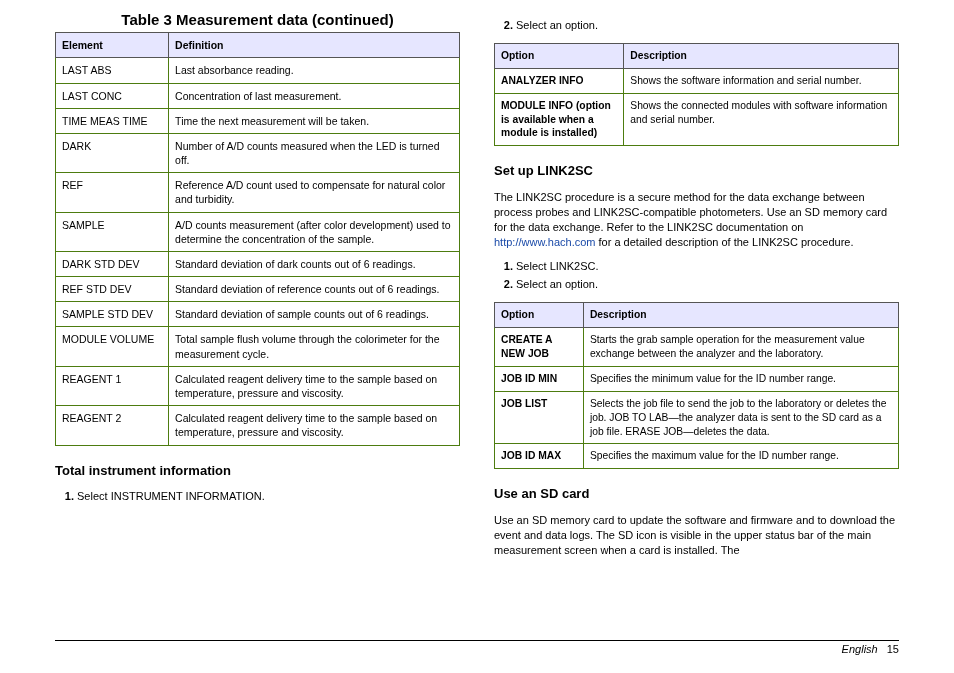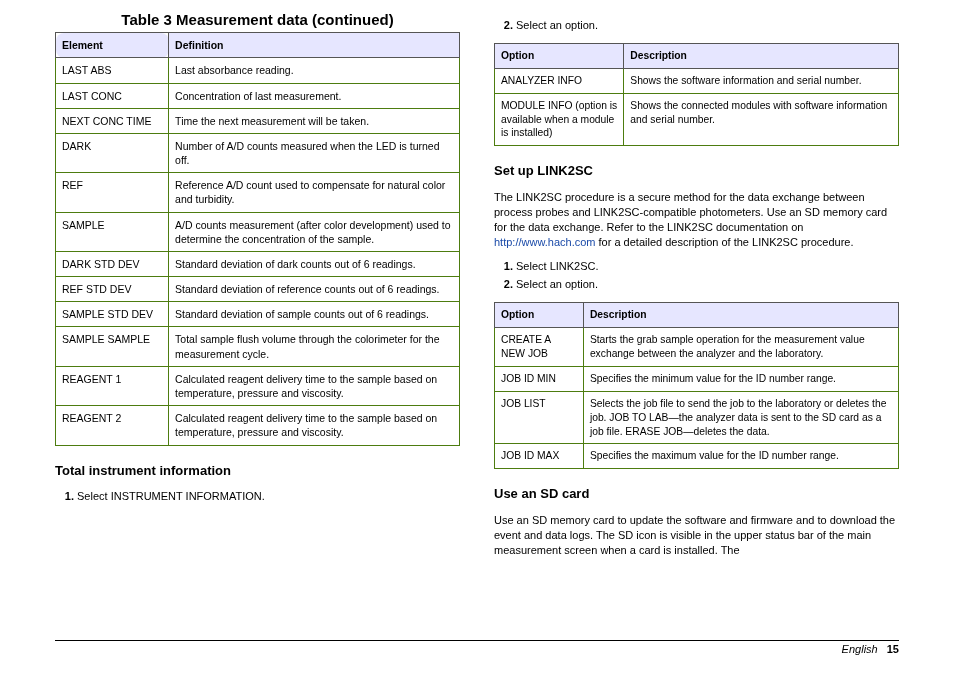--- a/index.html
+++ b/index.html
@@ -43,21 +43,21 @@
     border: 1px solid #555;
     text-align: left;
     padding: 5px 6px;
     font-weight: bold;
   }
   td {
     border: 1px solid #4d7c0f;
     padding: 5px 6px;
     vertical-align: top;
   }
-  .col1w { width: 28%; border-radius: 8px; }
+  .col1w { width: 28%; }
   h3.sec {
     font-size: 13px;
     font-weight: bold;
     margin: 16px 0 10px 0;
   }
   ol.steps {
     margin: 8px 0 10px 0;
     padding-left: 22px;
     font-size: 11px;
   }
@@ -76,23 +76,23 @@
     position: absolute;
     bottom: 18px;
     left: 55px;
     right: 55px;
     border-top: 1px solid #000;
     padding-top: 2px;
     text-align: right;
     font-size: 11px;
   }
   .footer .lang { font-style: italic; margin-top: 11px; }
-  .footer .pn { font-weight: bold; margin-left: 6px; margin-top: 22px; }
+  .footer .pn { font-weight: normal; margin-left: 6px; margin-top: 22px; }
   .table-right-small td, .table-right-small th { font-size: 10.3px; }
-  .nowrap-b { font-weight: normal; margin-left: 17px; }
+  .nowrap-b { font-weight: bold; margin-left: 17px; }
   .opt-col { width: 32%; }
   .opt-col2 { width: 22%; }
 </style>
 </head>
 <body>
 
 <div class="page">
   <div class="columns">
 
     <div class="col">
@@ -107,21 +107,21 @@
         <tbody>
           <tr>
               <td>LAST ABS</td>
               <td>Last absorbance reading.</td>
             </tr>
           <tr>
               <td>LAST CONC</td>
               <td>Concentration of last measurement.</td>
             </tr>
           <tr>
-              <td>NEXT CONC TIME</td>
+              <td>TIME MEAS TIME</td>
               <td>Time the next measurement will be taken.</td>
             </tr>
           <tr>
               <td>DARK</td>
               <td>Number of A/D counts measured when the LED is turned off.</td>
             </tr>
           <tr>
               <td>REF</td>
               <td>Reference A/D count used to compensate for natural color and turbidity.</td>
             </tr>
@@ -135,21 +135,21 @@
             </tr>
           <tr>
               <td>REF STD DEV</td>
               <td>Standard deviation of reference counts out of 6 readings.</td>
             </tr>
           <tr>
               <td>SAMPLE STD DEV</td>
               <td>Standard deviation of sample counts out of 6 readings.</td>
             </tr>
           <tr>
-              <td>SAMPLE SAMPLE</td>
+              <td>MODULE VOLUME</td>
               <td>Total sample flush volume through the colorimeter for the measurement cycle.</td>
             </tr>
           <tr>
               <td>REAGENT 1</td>
               <td>Calculated reagent delivery time to the sample based on temperature, pressure and viscosity.</td>
             </tr>
           <tr>
               <td>REAGENT 2</td>
               <td>Calculated reagent delivery time to the sample based on temperature, pressure and viscosity.</td>
             </tr>

